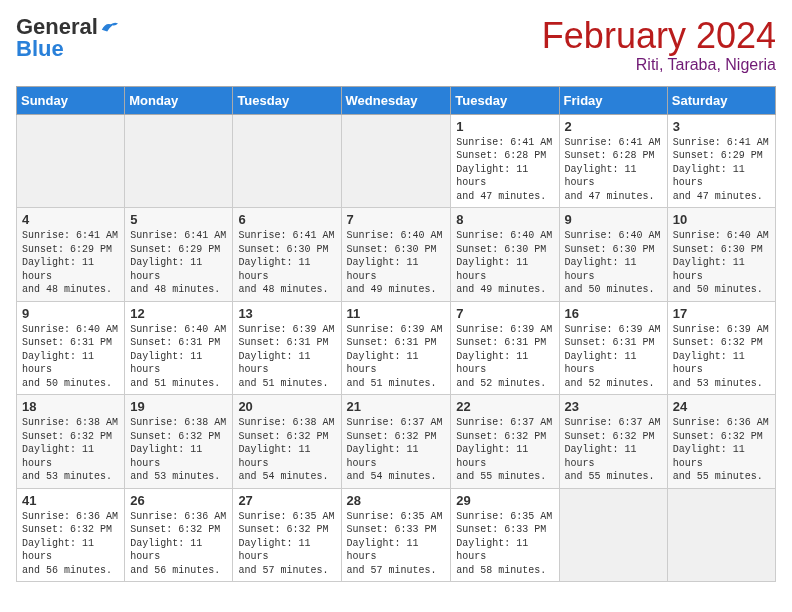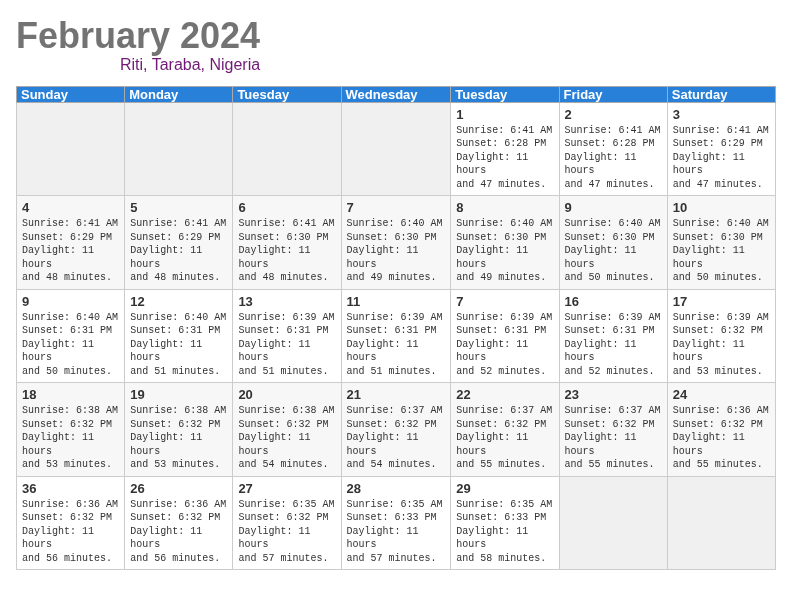--- a/index.html
+++ b/index.html
@@ -40,38 +40,38 @@
       font-size: 22px;
       font-weight: bold;
       color: #2980d9;
       line-height: 1;
     }
     .title-section {
       text-align: right;
     }
     .month-year {
       font-size: 36px;
-      font-weight: bold;
-      color: #737373;
+      font-weight: normal;
+      color: #b91c1c;
       line-height: 1.1;
     }
     .location {
       font-size: 16px;
       color: #701a75;
     }
     table {
       width: 100%;
       border-collapse: collapse;
     }
     thead tr th {
       background-color: #2980d9;
       color: #fff;
       font-size: 13px;
       font-weight: bold;
-      padding: 0 4px;
+      padding: 6px 4px;
       text-align: left;
       border: 1px solid #aaa;
     }
     tbody tr td {
       border: 1px solid #ccc;
       vertical-align: top;
       padding: 4px 5px;
       min-height: 80px;
       height: 80px;
       font-size: 10.5px;
@@ -95,20 +95,29 @@
       font-size: 10px;
       color: #333;
       line-height: 1.35;
       font-family: Liberation Mono, monospace;
     }
   </style>
 </head>
 <body>
 
 <div class="header-section">
+  <div class="logo">
+    <div class="logo-top">
+      <span class="logo-text">General</span>
+      <svg class="logo-bird" viewBox="0 0 20 14">
+        <path d="M2,10 Q6,2 12,4 Q16,1 20,3 Q17,6 14,5 Q10,8 8,12 Z" fill="#2980d9"></path>
+      </svg>
+    </div>
+    <span class="logo-bottom">Blue</span>
+  </div>
   <div class="title-section">
     <div class="month-year">February 2024</div>
     <div class="location">Riti, Taraba, Nigeria</div>
   </div>
 </div>
 
 <table>
   <thead>
     <tr id="header-row">
     <th>Sunday</th>
@@ -296,21 +305,21 @@
         <td>
           <span class="day-number">24</span>
           <div class="day-info" style="white-space: pre-line;">Sunrise: 6:36 AM
 Sunset: 6:32 PM
 Daylight: 11 hours
 and 55 minutes.</div>
         </td>
       </tr>
       <tr>
         <td>
-          <span class="day-number">36</span>
+          <span class="day-number">41</span>
           <div class="day-info" style="white-space: pre-line;">Sunrise: 6:36 AM
 Sunset: 6:32 PM
 Daylight: 11 hours
 and 56 minutes.</div>
         </td>
         <td>
           <span class="day-number">26</span>
           <div class="day-info" style="white-space: pre-line;">Sunrise: 6:36 AM
 Sunset: 6:32 PM
 Daylight: 11 hours

